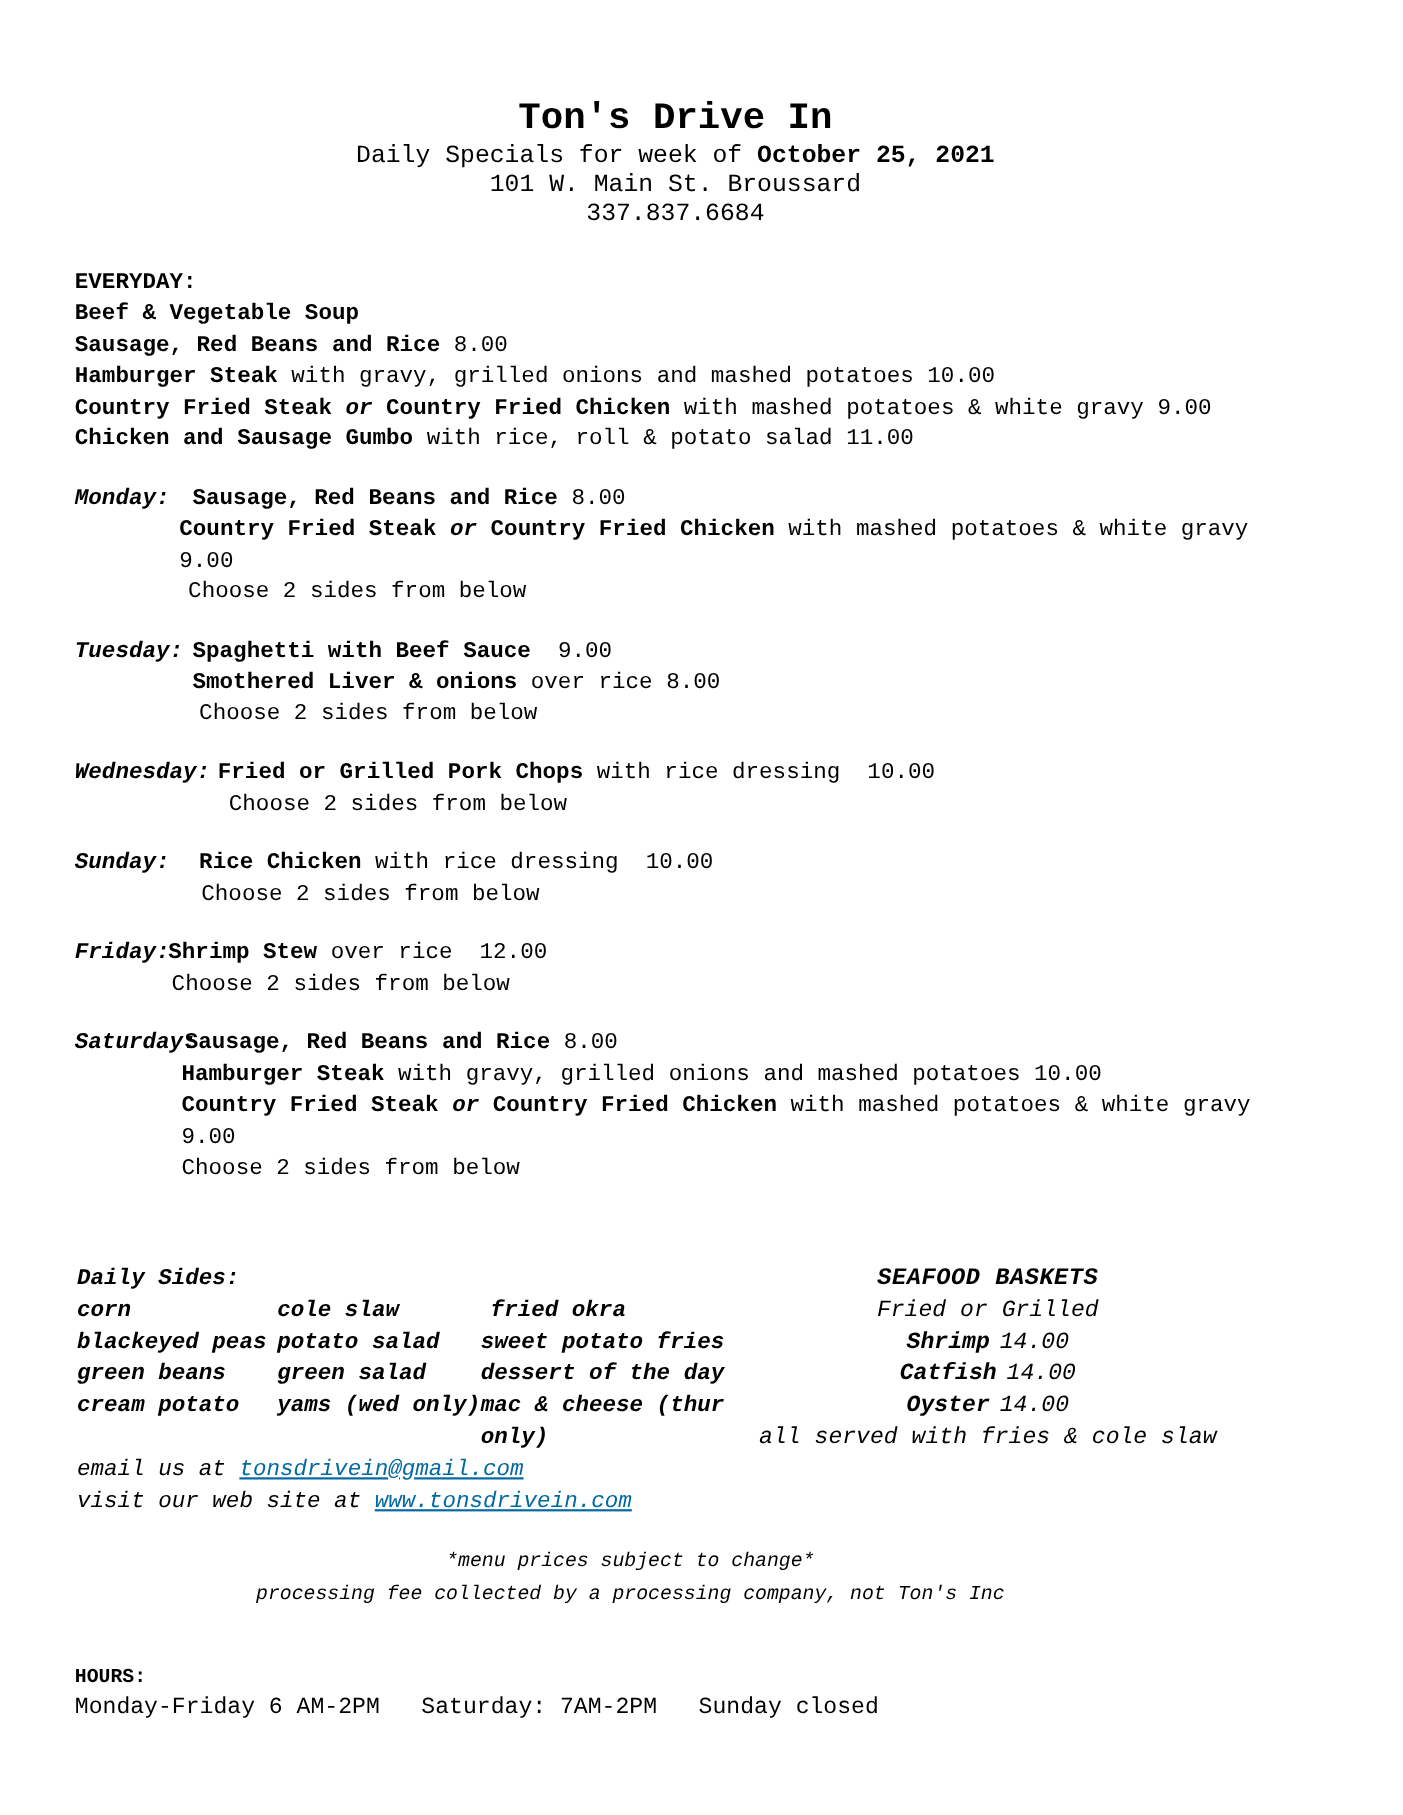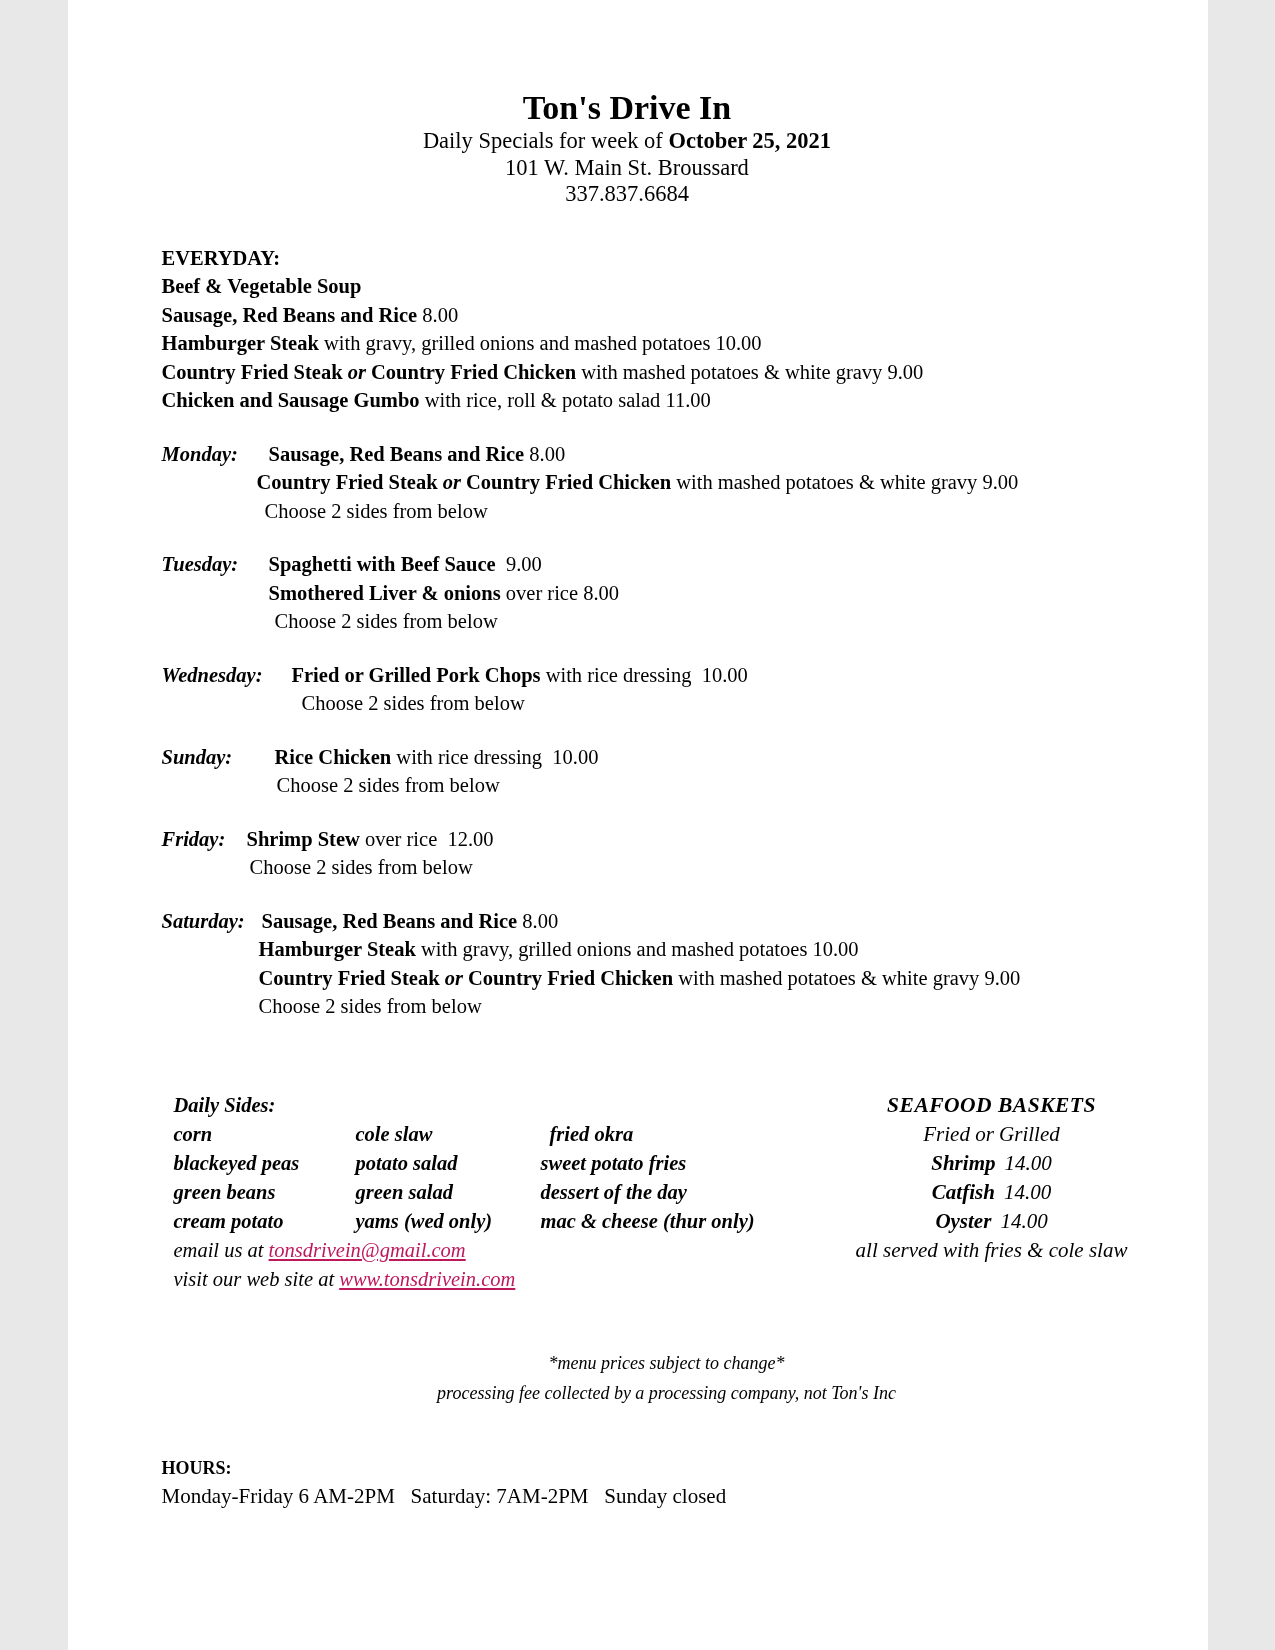--- a/index.html
+++ b/index.html
@@ -1,24 +1,24 @@
 <!DOCTYPE html>
 <html><head>
 <meta charset="utf-8">
 <style>
   html,body{margin:0;padding:0;background:#e8e8e8;}
   .page{
     position:relative;
-    width:1140px;height:1650px;
+    width:1275px;height:1650px;
     margin:0 auto;
     background:#ffffff;
     color:#000000;
-    font-family:Liberation Serif, serif;
+    font-family:Liberation Mono, monospace;
     box-sizing:border-box;
-    padding:88px 115px 0 94px;
+    padding:88px 115px 0 68px;
     overflow:hidden;
   }
   .center{text-align:center;}
   .b{font-weight:bold;}
   .bi{font-weight:bold;font-style:italic;}
   .page-title{font-size:34px;line-height:40px;font-weight:bold;margin:0;}
   .sub{font-size:22.5px;line-height:26.5px;}
   .line{font-size:20.5px;line-height:28.5px;white-space:pre-wrap;}
   .everyday{margin-top:36px;}
   .day{margin-top:25px;}
@@ -31,27 +31,27 @@
   .lbl-sat{width:100px;}
   .ind-mon2{padding-left:95px;}
   .ind-mon3{padding-left:103px;}
   .ind-tue2{padding-left:107px;}
   .ind-tue3{padding-left:113px;}
   .ind-wed2{padding-left:140px;}
   .ind-thu2{padding-left:115px;}
   .ind-fri2{padding-left:88px;}
   .ind-sat2{padding-left:97px;}
   .bottom-cols{position:relative;margin-top:70px;height:205px;}
-  .sides-col{position:absolute;left:12px;top:0;width:620px;}
+  .sides-col{position:absolute;left:2px;top:0;width:620px;}
   .sides-heading{font-size:20.5px;line-height:29px;font-weight:bold;font-style:italic;white-space:pre-wrap;}
   .sides-grid{display:grid;grid-template-columns:182px 185px 1fr;}
   .side-cell{font-size:20.5px;line-height:29px;font-weight:bold;font-style:italic;white-space:pre-wrap;}
   .indent1{padding-left:9px;}
   .contact{font-size:20.5px;line-height:29px;font-style:italic;white-space:pre-wrap;}
-  .link{color:#be185d;text-decoration:underline;cursor:pointer;}
+  .link{color:#0369a1;text-decoration:underline;cursor:pointer;}
   .seafood-col{position:absolute;left:610px;top:0;width:440px;text-align:center;}
   .sea-line{font-size:21px;line-height:29px;font-style:italic;white-space:pre-wrap;}
   .sea-heading{font-size:21.5px;line-height:29px;font-weight:bold;font-style:italic;letter-spacing:0.5px;}
   .sea-price{margin-left:9px;}
   .notices{margin-top:52px;width:1010px;text-align:center;}
   .notice-line{font-size:18px;line-height:30px;font-style:italic;white-space:pre-wrap;}
   .hours{margin-top:46px;}
   .hours-heading{font-size:18px;line-height:28.5px;font-weight:bold;margin-top:14px;}
   .hours-text{font-size:21px;line-height:28.5px;white-space:pre-wrap;}
 </style>

